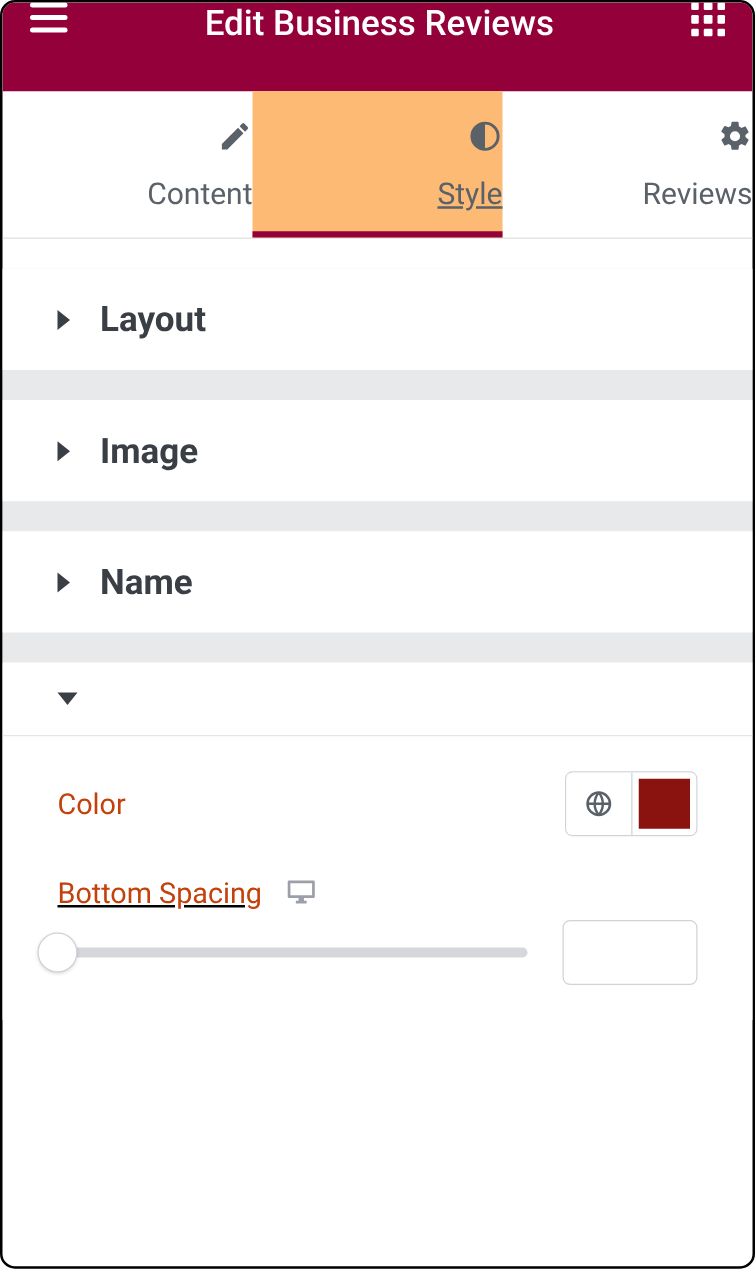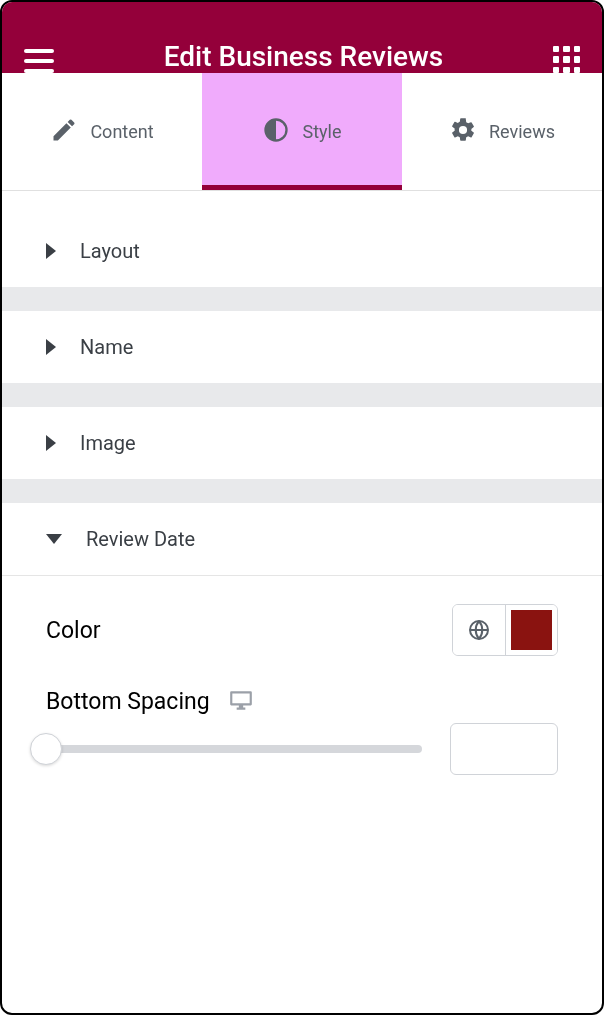--- a/index.html
+++ b/index.html
@@ -10,21 +10,21 @@
       background: #fff;
       border: 2px solid #000;
       border-radius: 12px;
       overflow: hidden;
       position: relative;
     }
     .header {
       background: #94003a;
       height: 71px;
       display: flex;
-      align-items: flex-end;
+      align-items: flex-start;
       justify-content: space-between;
       padding: 0 22px;
     }
     .header-title {
       color: #fff;
       font-size: 28px;
       font-weight: 500;
       text-align: center;
       flex: 1;
     }
@@ -55,31 +55,32 @@
       border-radius: 1px;
     }
     .tabs {
       display: flex;
       height: 118px;
       border-bottom: 1px solid #e0e0e0;
     }
     .tab {
       flex: 1;
       display: flex;
-      flex-direction: row;
-      align-items: center;
+      flex-direction: column;
+      align-items: flex-end;
       justify-content: center;
       gap: 12px;
       cursor: pointer;
       color: #5a6169;
-      font-size: 18px;
+      font-size: 24px;
       position: relative;
     }
     .tab.active {
-      background: #f0abfc;
+      background: #fdba74;
+      text-decoration: underline;
     }
     .tab.active::after {
       content: "";
       position: absolute;
       bottom: 0;
       left: 0;
       right: 0;
       height: 5px;
       background: #94003a;
     }
@@ -95,22 +96,22 @@
       background: #fff;
       padding: 24px 44px;
       display: flex;
       align-items: center;
       gap: 24px;
       cursor: pointer;
       margin-top: 24px;
     }
     .section-header:first-child { margin-top: 24px; }
     .section-title {
-      font-size: 20px;
-      font-weight: 400;
+      font-size: 28px;
+      font-weight: 700;
       color: #3a3f45;
     }
     .chevron {
       width: 0;
       height: 0;
       border-top: 8px solid transparent;
       border-bottom: 8px solid transparent;
       border-left: 10px solid #3a3f45;
     }
     .chevron.down {
@@ -125,21 +126,21 @@
       border-top: 1px solid #e5e5e5;
     }
     .control-row {
       display: flex;
       align-items: center;
       justify-content: space-between;
       margin-bottom: 32px;
     }
     .control-row:last-child { margin-bottom: 0; }
     .control-label {
-      color: #000000;
+      color: #c2410c;
       font-size: 23px;
     }
     .control-group {
       display: flex;
       border: 1px solid #d0d3d8;
       border-radius: 6px;
       overflow: hidden;
     }
     .control-btn {
       width: 52px;
@@ -261,31 +262,30 @@
 <div class="sections">
 
   <div class="section-header">
     <span class="chevron"></span>
     <span class="section-title">Layout</span>
   </div>
 
 
   <div class="section-header">
     <span class="chevron"></span>
-    <span class="section-title">Name</span>
+    <span class="section-title">Image</span>
   </div>
 
   <div class="section-header">
     <span class="chevron"></span>
-    <span class="section-title">Image</span>
+    <span class="section-title">Name</span>
   </div>
 
   <div class="section-header">
     <span class="chevron down"></span>
-    <span class="section-title">Review Date</span>
   </div>
 
   <div class="section-body">
 
     <div class="control-row">
       <span class="control-label">Color</span>
       <div class="control-group">
         <div class="control-btn">
           <svg viewBox="0 0 24 24" fill="none" stroke="#5a6169" stroke-width="2">
               <circle cx="12" cy="12" r="9"></circle>
@@ -293,21 +293,21 @@
             </svg>
         </div>
         <div class="control-btn color-swatch-container">
           <span class="color-swatch"></span>
         </div>
       </div>
     </div>
 
 
     <div>
-      <div style="display:flex;align-items:center;">
+      <div style="display:flex;align-items:center;text-decoration:underline;">
         <span class="control-label">Bottom Spacing</span>
         <span class="responsive-icon">
           <svg viewBox="0 0 24 20">
               <path d="M21 2H3a1 1 0 0 0-1 1v11a1 1 0 0 0 1 1h7v2H8v2h8v-2h-2v-2h7a1 1 0 0 0 1-1V3a1 1 0 0 0-1-1zm-1 11H4V4h16v9z"></path>
             </svg>
         </span>
       </div>
       <div class="slider-row">
         <div class="slider-track">
           <div class="slider-thumb"></div>

